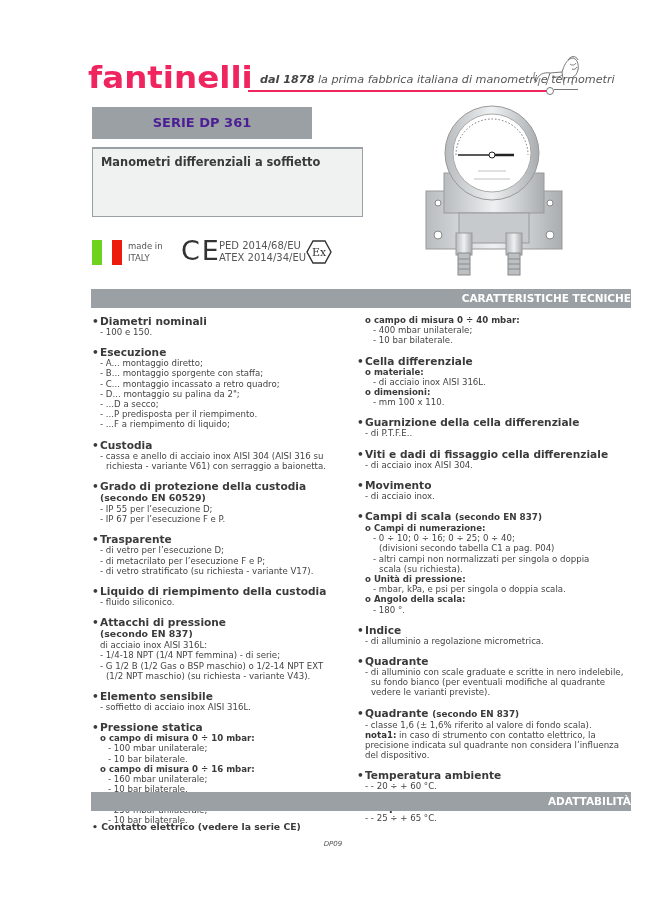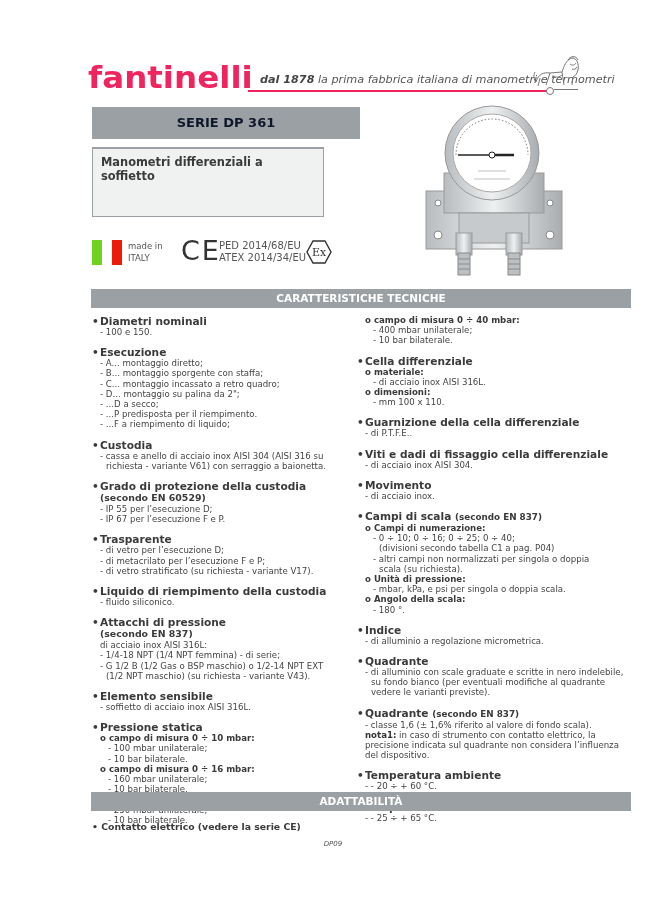--- a/index.html
+++ b/index.html
@@ -11,41 +11,41 @@
   .brand { left: 88px; top: 60px; font-family: "DejaVu Sans", sans-serif; font-weight: bold;
            font-size: 31px; color: #f0245f; letter-spacing: 0px; line-height: 34px; transform: scaleX(1.05); transform-origin: left; }
   .tagline { left: 260px; top: 73px; font-size: 11.2px; font-style: italic; color: #555; white-space: nowrap; }
   .tagline b { color: #444; }
   .tag-line { left: 248px; top: 90px; width: 302px; height: 2px; background: #f0245f; }
   .tag-line-dot { left: 546px; top: 87px; width: 6px; height: 6px; border-radius: 50%; border: 1px solid #777; background:#fff; }
   .tag-line-tail { left: 554px; top: 89px; width: 24px; height: 1px; background: #777; }
   .lion { left: 532px; top: 52px; width: 48px; height: 38px; }
 
   
-  .series-bar { left: 92px; top: 107px; width: 268px; height: 32px; background: #9aa0a3; color: #0f172a;
+  .series-bar { left: 92px; top: 107px; width: 220px; height: 32px; background: #9aa0a3; color: #4c1d95;
                 font-weight: bold; font-size: 13px; text-align: center; line-height: 32px; }
-  .intro-box { left: 92px; top: 147px; width: 232px; height: 70px; background: #f0f1f1; border: 1px solid #9aa0a3; border-top: 2px solid #9aa0a3; box-sizing: border-box; padding: 6px 8px; }
+  .intro-box { left: 92px; top: 147px; width: 271px; height: 70px; background: #f0f1f1; border: 1px solid #9aa0a3; border-top: 2px solid #9aa0a3; box-sizing: border-box; padding: 6px 8px; }
   .intro-title { font-weight: bold; font-size: 11.4px; color: #3a3a3a; margin-bottom: 5px; }
   .intro-list { list-style: none; margin: 0; padding: 0; font-size: 9.3px; color: #444; line-height: 12.5px; }
   .intro-list li::before { content: "◆"; font-size: 7px; margin-right: 5px; position: relative; top: -1px; color:#555; }
 
   
   .flag { left: 92px; top: 240px; width: 30px; height: 25px; display: flex; }
   .flag span { flex: 1; }
   .made-in { left: 128px; top: 240px; font-size: 8.5px; color: #555; line-height: 12px; }
   .ce-mark { left: 181px; top: 236px; font-size: 27px; color: #333; font-family: "DejaVu Sans", sans-serif; letter-spacing: 2px; line-height: 30px; }
   .cert-text { left: 219px; top: 240px; font-size: 10px; color: #555; line-height: 12px; }
   .ex-mark { left: 306px; top: 240px; width: 26px; height: 24px; }
 
   
   .product { left: 404px; top: 103px; width: 180px; height: 178px; }
 
   
   .section-bar { left: 91px; width: 540px; height: 19px; background: #9aa0a3; color: #fff; font-weight: bold;
-                 font-size: 10.5px; text-align: center; line-height: 19px; }
+                 font-size: 10.5px; text-align: right; line-height: 19px; }
 
   
   .col { font-size: 8.6px; line-height: 10.2px; color: #444; }
   .spec { margin-bottom: 9px; }
   .spec-title { font-weight: bold; font-size: 10.6px; color: #3a3a3a; line-height: 12px; }
   .spec-title .bullet { display: inline-block; width: 8px; }
   .spec-title .suffix { font-size: 8.8px; }
   .sub { padding-left: 8px; }
   .sub-title { font-weight: bold; color: #3a3a3a; padding-left: 8px; }
   .line { padding-left: 8px; }

